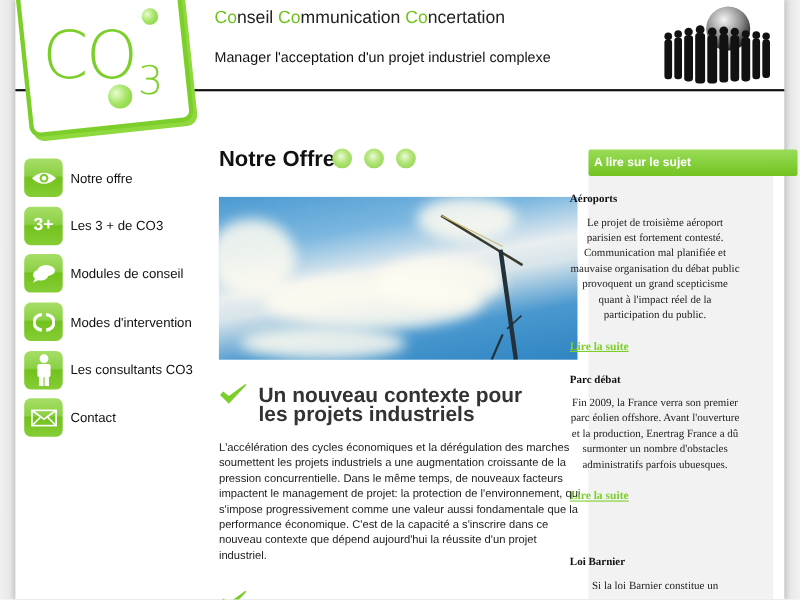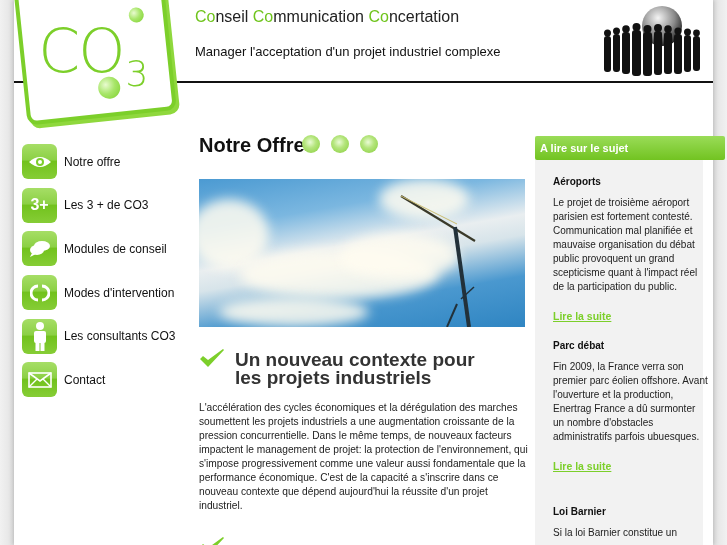--- a/index.html
+++ b/index.html
@@ -70,23 +70,23 @@
 
   
   .side {
     position:absolute; left:535px; top:136px; width:168px; height:409px; background:#f2f2f2;
   }
   .side-head {
     position:absolute; left:535px; top:136px; width:190px; height:24px;
     background: linear-gradient(to bottom, #9adc58, #72c321);
     color:#fff; font-size:11px; font-weight:bold; padding:6px 5px; border-radius:2px;
   }
-  .art { position:absolute; left:553px; width:155px; }
+  .art { position:absolute; left:518px; width:155px;font-family:Liberation Serif, serif; }
   .art-title { font-size:10px; font-weight:bold; color:#111; margin-bottom:9px; }
-  .art-text { font-size:10px; line-height:14px; color:#222; }
+  .art-text { font-size:10px; line-height:14px; color:#222;text-align:center; }
   .art-link { display:inline-block; margin-top:16px; font-size:10.5px; color:#7ccf2a; text-decoration:underline; font-weight:bold; cursor:pointer; }
 </style>
 </head>
 <body>
 
 <div class="left-shade"></div>
 <div class="right-shade"></div>
 <div class="page"></div>
 <div class="header-rule"></div>
 

